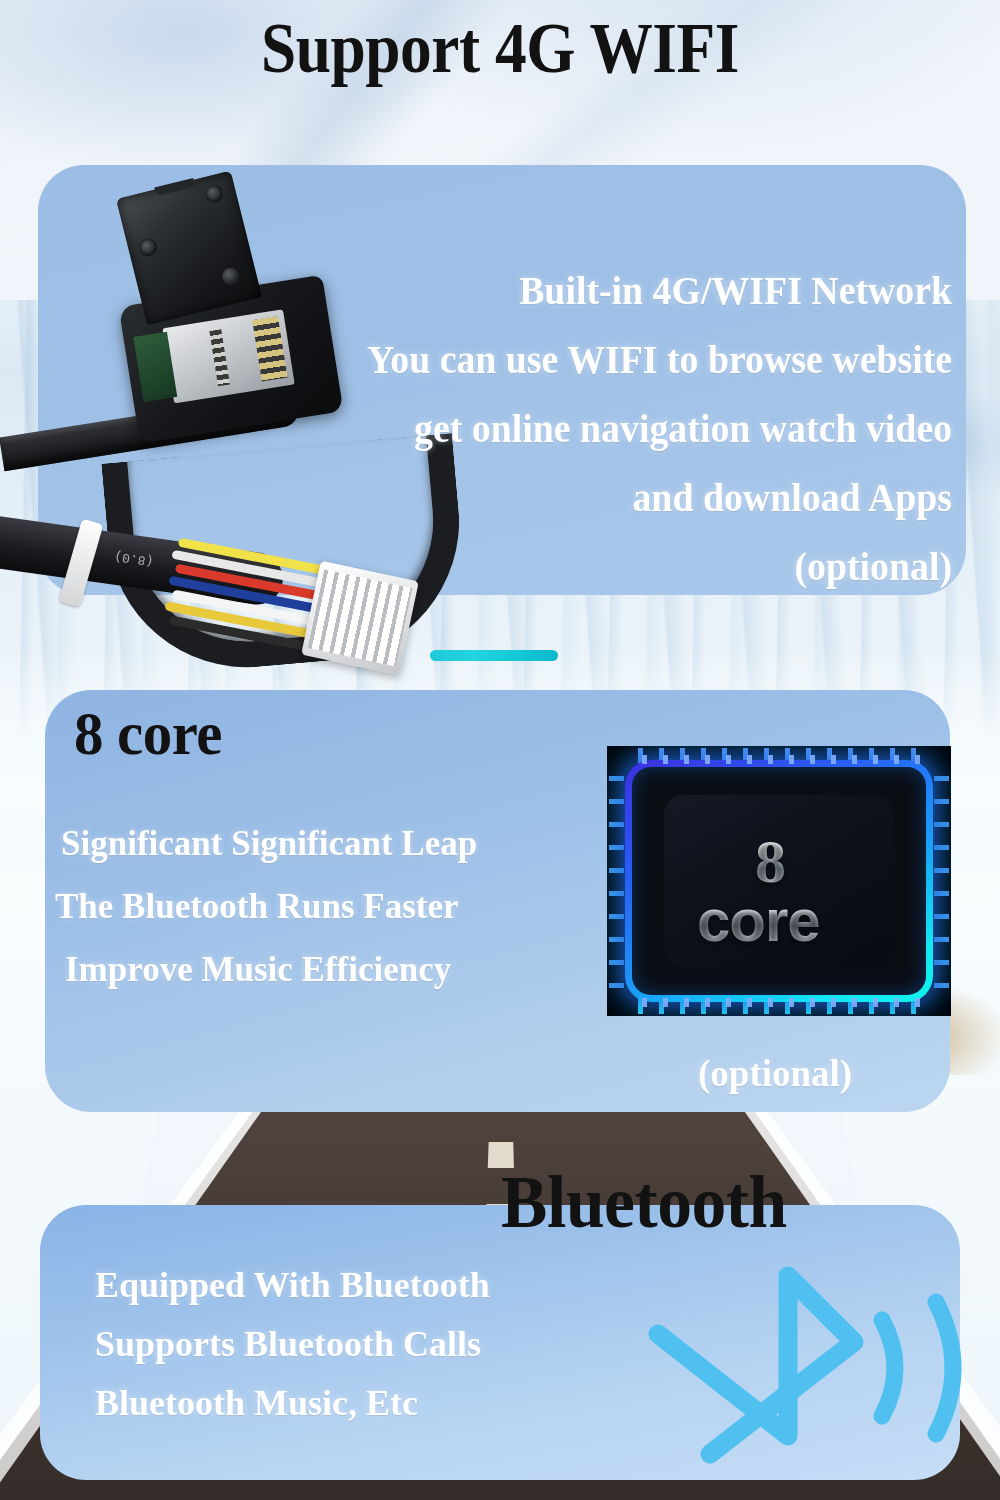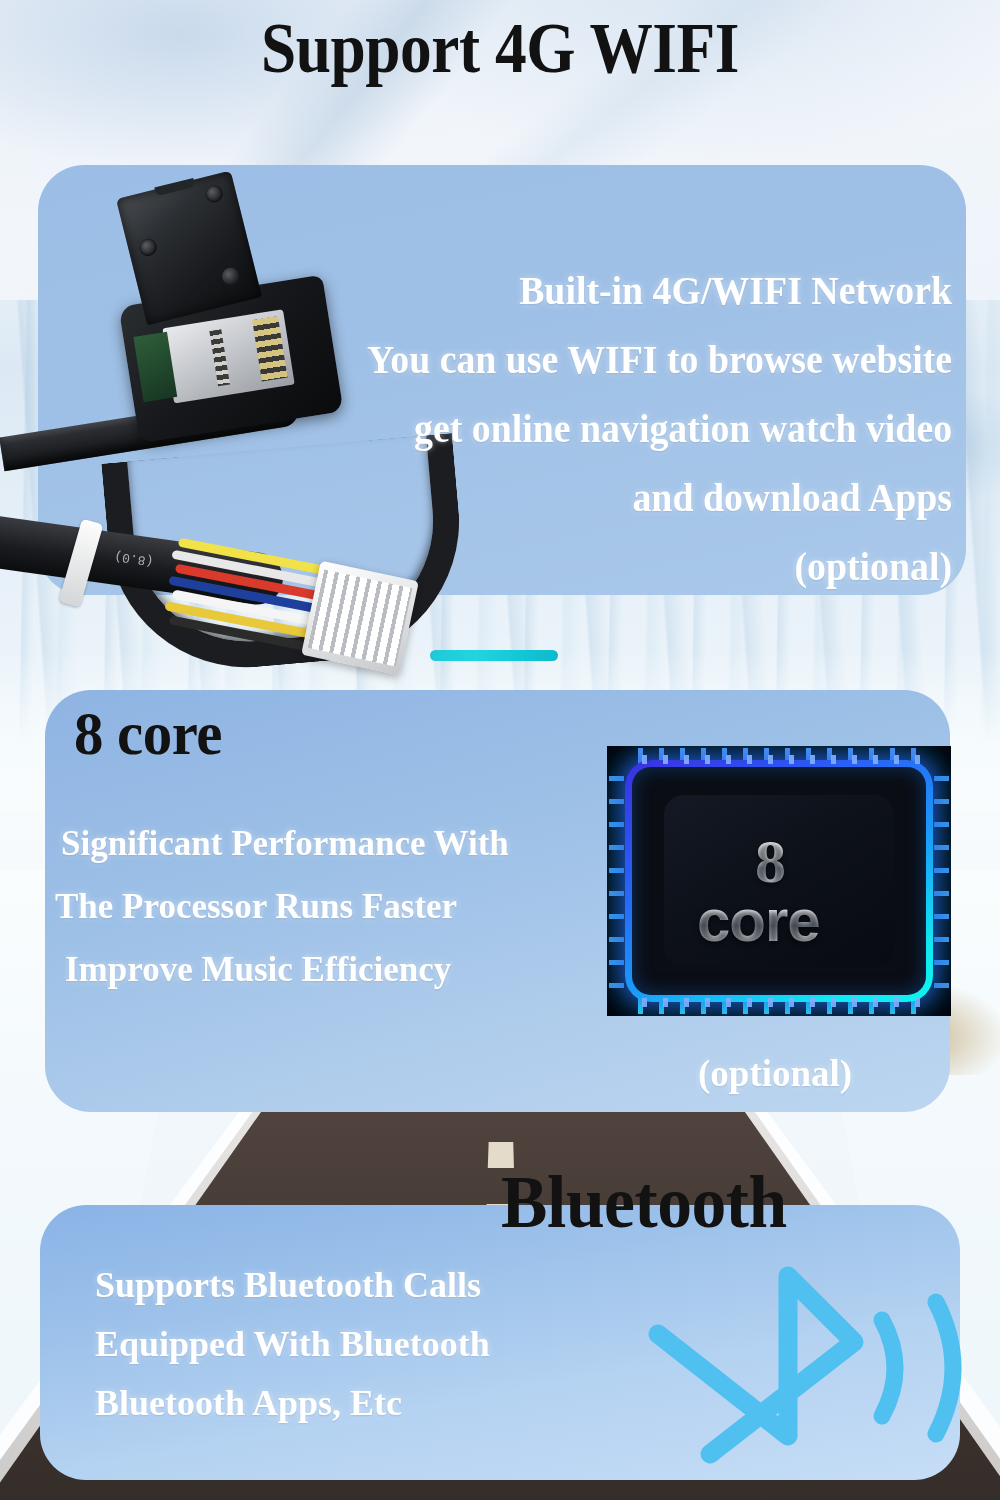--- a/index.html
+++ b/index.html
@@ -477,22 +477,22 @@
     <span class="ln">(optional)</span>
   </div>
 
   <div id="divider"></div>
 
   <div class="panel" id="panel-8core"></div>
 
   <div class="headline" id="title-8core">8 core</div>
 
   <div class="panel-text" id="copy-8core">
-    <span class="ln i1">Significant Performance With</span>
-    <span class="ln i2">The Processor Runs Faster</span>
+    <span class="ln i1">Significant Significant Leap</span>
+    <span class="ln i2">The Bluetooth Runs Faster</span>
     <span class="ln i3">Improve Music Efficiency</span>
   </div>
 
   <div id="chip">
     <div class="pins-row pins-top"></div>
     <div class="pins-row pins-bottom"></div>
     <div class="pins-col pins-left"></div>
     <div class="pins-col pins-right"></div>
     <div class="chip-glow">
       <div class="chip-die"></div>
@@ -511,18 +511,18 @@
 
   <svg id="bt-icon" viewBox="0 0 330 220">
     <g fill="none" stroke="#4fc0f0" stroke-width="19" stroke-linecap="round" stroke-linejoin="round">
       <path d="M18 76 L148 178 L148 18 L214 84 L70 196"></path>
       <path d="M242 62 Q268 110 242 158" stroke-width="17"></path>
       <path d="M296 44 Q330 110 296 176" stroke-width="17"></path>
     </g>
   </svg>
 
   <div class="panel-text" id="copy-bt">
+    <span class="ln">Equipped With Bluetooth</span>
     <span class="ln">Supports Bluetooth Calls</span>
-    <span class="ln">Equipped With Bluetooth</span>
-    <span class="ln">Bluetooth Apps, Etc</span>
+    <span class="ln">Bluetooth Music, Etc</span>
   </div>
 
 </div>
 
 </body></html>

